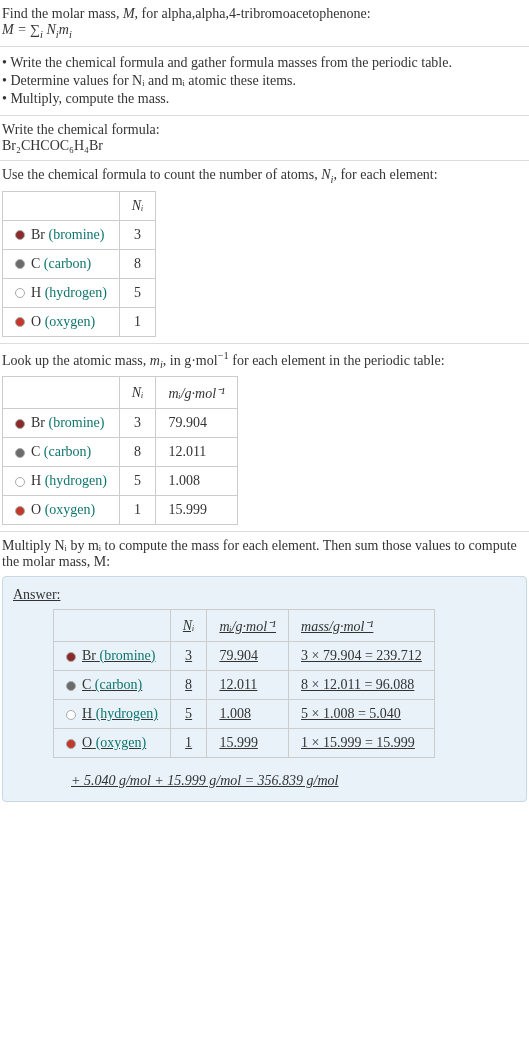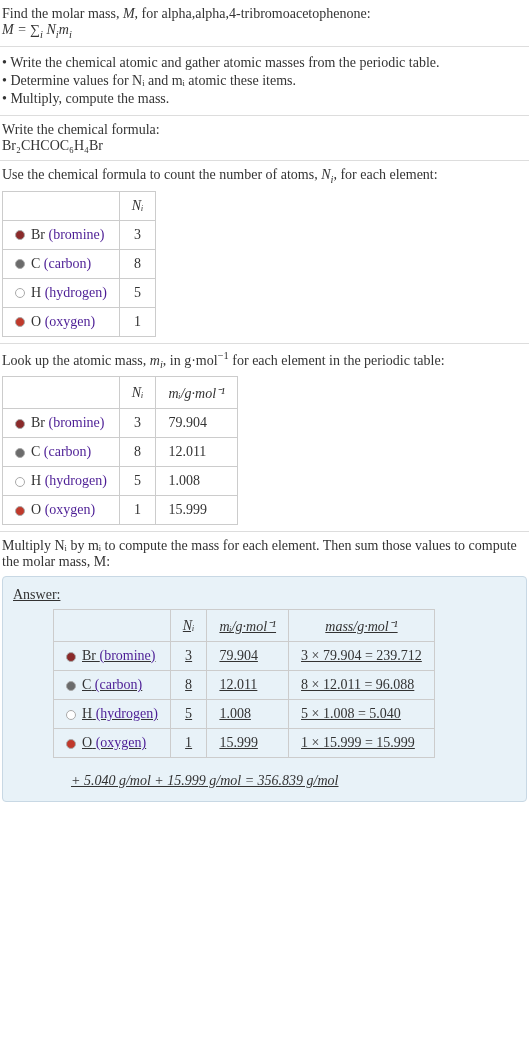--- a/index.html
+++ b/index.html
@@ -12,33 +12,33 @@
 }
 .section { padding: 6px 2px; border-bottom: 1px solid #ddd; }
 .section.noborder { border-bottom: none; }
 .formula-line { font-style: italic; }
 .sub { font-size: 0.75em; vertical-align: sub; font-style: italic; }
 .sup { font-size: 0.75em; vertical-align: super; }
 .plan-list { padding-left: 0; }
 .plan-list div { margin: 2px 0; }
 table { border-collapse: collapse; margin-top: 6px; }
 th, td { border: 1px solid #ccc; padding: 6px 12px; text-align: left; font-weight: normal; }
-th { font-style: italic; text-align: center; }
+th { font-style: italic; text-align: left; }
 td.center { text-align: center; }
 .elem-cell { white-space: nowrap; }
 .swatch {
   display: inline-block;
   width: 10px; height: 10px;
   border-radius: 50%;
   margin-right: 6px;
   vertical-align: middle;
   border: 1px solid #aaa;
 }
 .elem-name { color: #333; }
-.elem-paren { color: #4c1d95; }
+.elem-paren { color: #0f766e; }
 .answer-box {
   background: #e8f2f8;
   border: 1px solid #c8d8e4;
   border-radius: 4px;
   padding: 10px;
   margin-top: 6px;
   text-decoration: underline;
 }
 .answer-label { margin-bottom: 6px; }
 .answer-inner { padding-left: 40px; }
@@ -53,21 +53,21 @@
   <div>
     <span>Find the molar mass, </span><span class="ital">M</span><span>, for alpha,alpha,4-tribromoacetophenone:</span>
   </div>
   <div class="formula-line">
     <span>M = ∑</span><span class="sub">i</span><span> N</span><span class="sub">i</span><span>m</span><span class="sub">i</span>
   </div>
 </div>
 
 <div class="section">
   <div class="plan-list">
-    <div>• Write the chemical atomic and gather atomic masses from the periodic table.</div>
+    <div>• Write the chemical formula and gather formula masses from the periodic table.</div>
     <div>• Determine values for Nᵢ and mᵢ atomic these items.</div>
     <div>• Multiply, compute the mass.</div>
   </div>
 </div>
 
 <div class="section">
   <div>Write the chemical formula:</div>
   <div>Br₂CHCOC₆H₄Br</div>
 </div>
 

